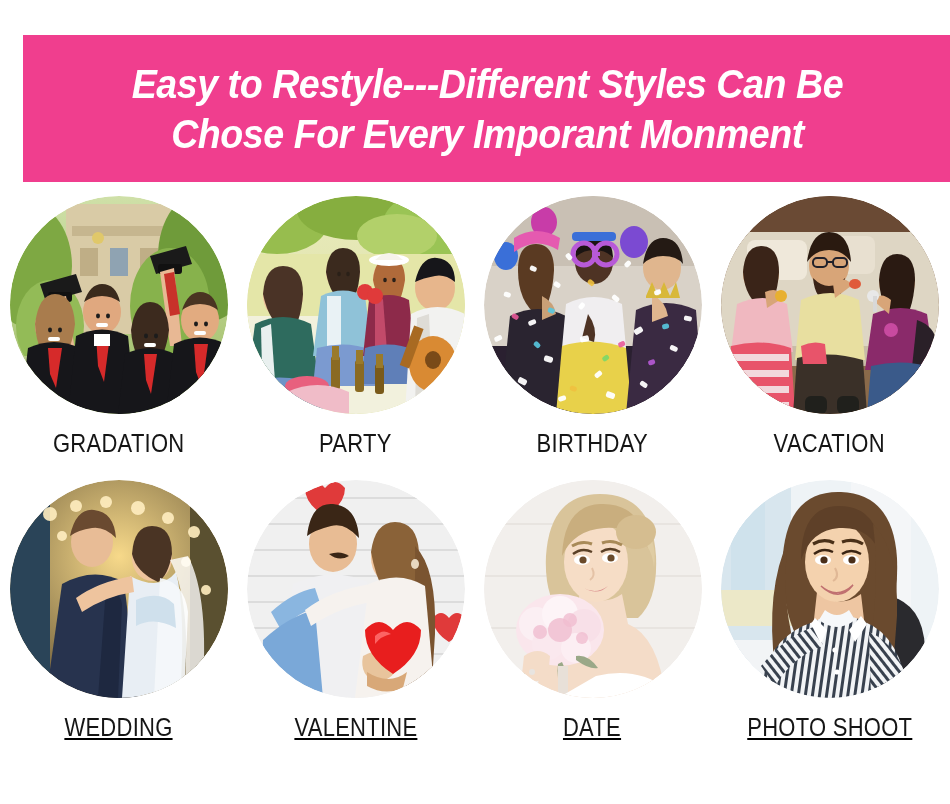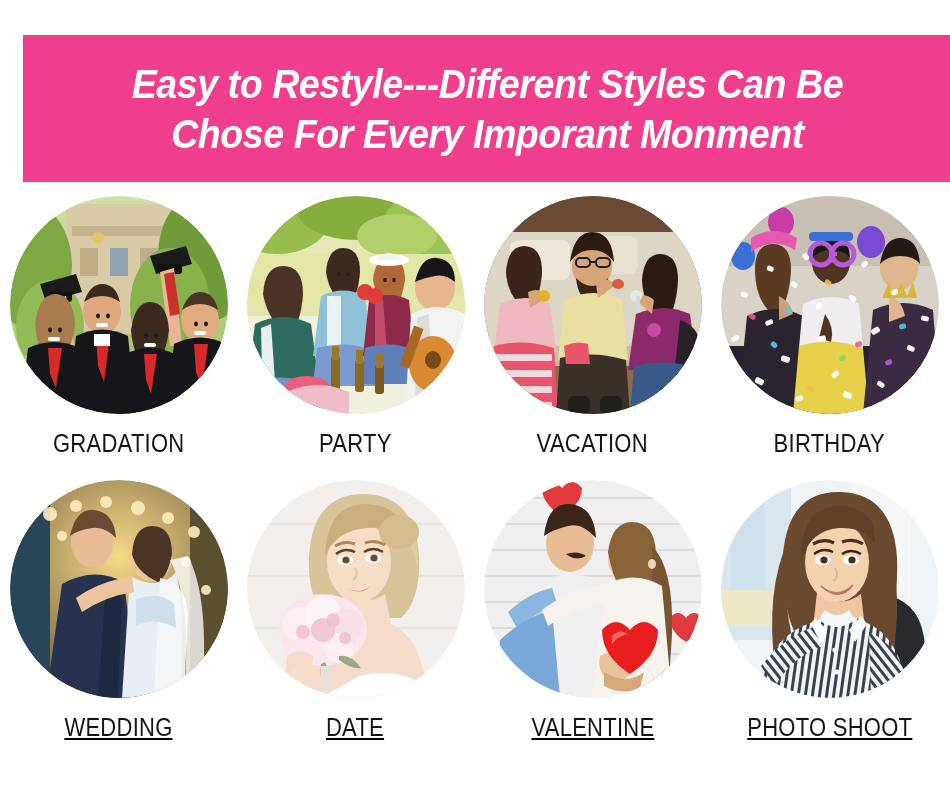--- a/index.html
+++ b/index.html
@@ -239,85 +239,20 @@
             <g fill="#2a2018">
               <ellipse cx="92" cy="78" rx="1.8" ry="2.2"></ellipse>
                 <ellipse cx="101" cy="78" rx="1.8" ry="2.2"></ellipse>
               <ellipse cx="138" cy="84" rx="1.8" ry="2.2"></ellipse>
                 <ellipse cx="147" cy="84" rx="1.8" ry="2.2"></ellipse>
             </g>
           </g>
         </svg>
       </div>
       <div class="caption">PARTY</div>
-    </div>
-
-    <div class="cell">
-      <div class="circle">
-        <svg viewBox="0 0 218 218" xmlns="http://www.w3.org/2000/svg">
-          <defs>
-            <clipPath id="c4">
-                <circle cx="109" cy="109" r="109"></circle>
-              </clipPath>
-          </defs>
-          <g clip-path="url(#c4)">
-            <rect width="218" height="218" fill="#7a5a42"></rect>
-            <rect x="0" y="0" width="218" height="40" fill="#6a4a34"></rect>
-            <rect x="0" y="36" width="218" height="128" rx="10" fill="#ded6c4"></rect>
-            <rect x="0" y="150" width="218" height="24" fill="#c8bca6"></rect>
-            <rect x="0" y="170" width="218" height="48" fill="#8a6a4a"></rect>
-            <rect x="26" y="44" width="60" height="40" rx="8" fill="#efe8da"></rect>
-            <rect x="96" y="40" width="58" height="38" rx="8" fill="#e8e0d0"></rect>
-
-            <g>
-              <ellipse cx="40" cy="78" rx="18" ry="21" fill="#d8a578"></ellipse>
-              <path d="M22 76 q2 -26 18 -26 q18 0 18 26 q-2 30 -14 38 q-20 -10 -22 -38z" fill="#3a2418"></path>
-              <path d="M16 108 q26 -12 50 0 l6 48 l-62 0z" fill="#f0b8c0"></path>
-              <path d="M10 150 q30 -8 60 2 l4 66 l-68 0z" fill="#e8546a"></path>
-              <g fill="#f2d8dc">
-                <rect x="12" y="158" width="56" height="7"></rect>
-                  <rect x="12" y="174" width="56" height="7"></rect>
-                <rect x="14" y="190" width="54" height="7"></rect>
-                  <rect x="16" y="206" width="52" height="7"></rect>
-              </g>
-              <path d="M44 96 q14 -6 18 6 l-16 10z" fill="#d8a578"></path>
-              <circle cx="60" cy="100" r="6" fill="#e8b030"></circle>
-            </g>
-
-            <g>
-              <ellipse cx="108" cy="70" rx="20" ry="23" fill="#d8a578"></ellipse>
-              <path d="M86 66 q4 -30 22 -30 q20 0 22 30 q-8 -12 -22 -12 q-14 0 -22 12z" fill="#2a1a10"></path>
-              <path d="M92 82 q16 16 32 0 q-2 22 -16 24 q-14 -2 -16 -24z" fill="#3a2418"></path>
-              <rect x="92" y="62" width="14" height="9" rx="4" fill="none" stroke="#20202a" stroke-width="2"></rect>
-              <rect x="112" y="62" width="14" height="9" rx="4" fill="none" stroke="#20202a" stroke-width="2"></rect>
-              <line x1="106" y1="66" x2="112" y2="66" stroke="#20202a" stroke-width="2"></line>
-              <path d="M80 104 q30 -14 58 0 l6 60 l-70 0z" fill="#e8dfa0"></path>
-              <path d="M76 162 q34 -8 66 2 l4 54 l-74 0z" fill="#3a3028"></path>
-              <path d="M80 150 q12 -6 24 -2 l2 20 l-24 0z" fill="#e8546a"></path>
-              <path d="M112 88 q14 -10 18 2 l-16 12z" fill="#d8a578"></path>
-              <ellipse cx="134" cy="88" rx="6" ry="5" fill="#e05a3a"></ellipse>
-              <rect x="84" y="200" width="22" height="18" rx="6" fill="#20201c"></rect>
-              <rect x="116" y="200" width="22" height="18" rx="6" fill="#20201c"></rect>
-            </g>
-
-            <g>
-              <ellipse cx="176" cy="86" rx="18" ry="21" fill="#d8a578"></ellipse>
-              <path d="M158 84 q2 -26 18 -26 q18 0 18 26 q-2 36 -16 44 q-18 -12 -20 -44z" fill="#2a1a12"></path>
-              <path d="M152 118 q28 -12 54 0 l8 56 l-70 0z" fill="#8a2a6a"></path>
-              <path d="M196 124 q18 6 20 24 l-4 70 l-26 0z" fill="#2a2028"></path>
-              <path d="M150 170 q32 -8 64 2 l4 46 l-72 0z" fill="#3a5a8a"></path>
-              <path d="M170 104 q-12 -10 -16 2 l14 12z" fill="#d8a578"></path>
-              <circle cx="152" cy="100" r="6" fill="#e8e8e8"></circle>
-              <rect x="152" y="100" width="4" height="16" fill="#d8d8d8"></rect>
-              <circle cx="170" cy="134" r="7" fill="#c84aa0"></circle>
-            </g>
-          </g>
-        </svg>
-      </div>
-      <div class="caption">VACATION</div>
     </div>
 
     <div class="cell">
       <div class="circle">
         <svg viewBox="0 0 218 218" xmlns="http://www.w3.org/2000/svg">
           <defs>
             <clipPath id="c3">
                 <circle cx="109" cy="109" r="109"></circle>
               </clipPath>
           </defs>
@@ -397,20 +332,85 @@
                 <rect x="164" y="164" width="7" height="5" rx="2" fill="#b85ad8" transform="rotate(-20 167 166)"></rect>
                 <rect x="50" y="146" width="7" height="5" rx="2" fill="#58c8e0" transform="rotate(44 53 148)"></rect>
               </g>
             </g>
           </g>
         </svg>
       </div>
       <div class="caption">BIRTHDAY</div>
     </div>
 
+    <div class="cell">
+      <div class="circle">
+        <svg viewBox="0 0 218 218" xmlns="http://www.w3.org/2000/svg">
+          <defs>
+            <clipPath id="c4">
+                <circle cx="109" cy="109" r="109"></circle>
+              </clipPath>
+          </defs>
+          <g clip-path="url(#c4)">
+            <rect width="218" height="218" fill="#7a5a42"></rect>
+            <rect x="0" y="0" width="218" height="40" fill="#6a4a34"></rect>
+            <rect x="0" y="36" width="218" height="128" rx="10" fill="#ded6c4"></rect>
+            <rect x="0" y="150" width="218" height="24" fill="#c8bca6"></rect>
+            <rect x="0" y="170" width="218" height="48" fill="#8a6a4a"></rect>
+            <rect x="26" y="44" width="60" height="40" rx="8" fill="#efe8da"></rect>
+            <rect x="96" y="40" width="58" height="38" rx="8" fill="#e8e0d0"></rect>
+
+            <g>
+              <ellipse cx="40" cy="78" rx="18" ry="21" fill="#d8a578"></ellipse>
+              <path d="M22 76 q2 -26 18 -26 q18 0 18 26 q-2 30 -14 38 q-20 -10 -22 -38z" fill="#3a2418"></path>
+              <path d="M16 108 q26 -12 50 0 l6 48 l-62 0z" fill="#f0b8c0"></path>
+              <path d="M10 150 q30 -8 60 2 l4 66 l-68 0z" fill="#e8546a"></path>
+              <g fill="#f2d8dc">
+                <rect x="12" y="158" width="56" height="7"></rect>
+                  <rect x="12" y="174" width="56" height="7"></rect>
+                <rect x="14" y="190" width="54" height="7"></rect>
+                  <rect x="16" y="206" width="52" height="7"></rect>
+              </g>
+              <path d="M44 96 q14 -6 18 6 l-16 10z" fill="#d8a578"></path>
+              <circle cx="60" cy="100" r="6" fill="#e8b030"></circle>
+            </g>
+
+            <g>
+              <ellipse cx="108" cy="70" rx="20" ry="23" fill="#d8a578"></ellipse>
+              <path d="M86 66 q4 -30 22 -30 q20 0 22 30 q-8 -12 -22 -12 q-14 0 -22 12z" fill="#2a1a10"></path>
+              <path d="M92 82 q16 16 32 0 q-2 22 -16 24 q-14 -2 -16 -24z" fill="#3a2418"></path>
+              <rect x="92" y="62" width="14" height="9" rx="4" fill="none" stroke="#20202a" stroke-width="2"></rect>
+              <rect x="112" y="62" width="14" height="9" rx="4" fill="none" stroke="#20202a" stroke-width="2"></rect>
+              <line x1="106" y1="66" x2="112" y2="66" stroke="#20202a" stroke-width="2"></line>
+              <path d="M80 104 q30 -14 58 0 l6 60 l-70 0z" fill="#e8dfa0"></path>
+              <path d="M76 162 q34 -8 66 2 l4 54 l-74 0z" fill="#3a3028"></path>
+              <path d="M80 150 q12 -6 24 -2 l2 20 l-24 0z" fill="#e8546a"></path>
+              <path d="M112 88 q14 -10 18 2 l-16 12z" fill="#d8a578"></path>
+              <ellipse cx="134" cy="88" rx="6" ry="5" fill="#e05a3a"></ellipse>
+              <rect x="84" y="200" width="22" height="18" rx="6" fill="#20201c"></rect>
+              <rect x="116" y="200" width="22" height="18" rx="6" fill="#20201c"></rect>
+            </g>
+
+            <g>
+              <ellipse cx="176" cy="86" rx="18" ry="21" fill="#d8a578"></ellipse>
+              <path d="M158 84 q2 -26 18 -26 q18 0 18 26 q-2 36 -16 44 q-18 -12 -20 -44z" fill="#2a1a12"></path>
+              <path d="M152 118 q28 -12 54 0 l8 56 l-70 0z" fill="#8a2a6a"></path>
+              <path d="M196 124 q18 6 20 24 l-4 70 l-26 0z" fill="#2a2028"></path>
+              <path d="M150 170 q32 -8 64 2 l4 46 l-72 0z" fill="#3a5a8a"></path>
+              <path d="M170 104 q-12 -10 -16 2 l14 12z" fill="#d8a578"></path>
+              <circle cx="152" cy="100" r="6" fill="#e8e8e8"></circle>
+              <rect x="152" y="100" width="4" height="16" fill="#d8d8d8"></rect>
+              <circle cx="170" cy="134" r="7" fill="#c84aa0"></circle>
+            </g>
+          </g>
+        </svg>
+      </div>
+      <div class="caption">VACATION</div>
+    </div>
+
   </div>
 
   <div class="row row2">
 
     <div class="cell">
       <div class="circle">
         <svg viewBox="0 0 218 218" xmlns="http://www.w3.org/2000/svg">
           <defs>
             <clipPath id="c5">
                 <circle cx="109" cy="109" r="109"></circle>
@@ -451,20 +451,74 @@
               <path d="M126 120 q24 -10 38 4 l2 24 q-22 -12 -40 -2z" fill="#cfe0ec"></path>
 
               <path d="M122 96 q-34 6 -56 22 l6 14 q24 -16 52 -20z" fill="#eec49e"></path>
             </g>
 
             <path d="M160 80 q22 40 14 138 l18 0 q8 -100 -14 -142z" fill="#ffffff" opacity="0.78"></path>
           </g>
         </svg>
       </div>
       <div class="caption">WEDDING</div>
+    </div>
+
+    <div class="cell">
+      <div class="circle">
+        <svg viewBox="0 0 218 218" xmlns="http://www.w3.org/2000/svg">
+          <defs>
+            <clipPath id="c7">
+                <circle cx="109" cy="109" r="109"></circle>
+              </clipPath>
+          </defs>
+          <g clip-path="url(#c7)">
+            <rect width="218" height="218" fill="#f0f0f0"></rect>
+            <g stroke="#dcdcdc" stroke-width="2">
+              <line x1="0" y1="18" x2="218" y2="18"></line>
+                <line x1="0" y1="44" x2="218" y2="44"></line>
+              <line x1="0" y1="70" x2="218" y2="70"></line>
+                <line x1="0" y1="96" x2="218" y2="96"></line>
+              <line x1="0" y1="122" x2="218" y2="122"></line>
+                <line x1="0" y1="148" x2="218" y2="148"></line>
+              <line x1="0" y1="174" x2="218" y2="174"></line>
+                <line x1="0" y1="200" x2="218" y2="200"></line>
+            </g>
+            <path d="M58 8 q10 -12 20 0 q10 -12 20 0 q0 16 -20 28 q-20 -12 -20 -28z" fill="#e03a3a"></path>
+            <path d="M186 138 q8 -10 16 0 q8 -10 16 0 q0 14 -16 24 q-16 -10 -16 -24z" fill="#e03a3a"></path>
+
+            <g>
+              <ellipse cx="86" cy="64" rx="24" ry="28" fill="#e8bc94"></ellipse>
+              <path d="M60 56 q4 -34 26 -32 q24 2 26 34 q-14 -16 -28 -12 q-16 4 -24 10z" fill="#3a2616"></path>
+              <path d="M82 74 q12 -4 20 2 q-10 6 -20 -2z" fill="#3a2616"></path>
+              <path d="M46 104 q40 -18 74 -2 l10 116 l-96 0z" fill="#f0f0f2"></path>
+              <path d="M24 132 q22 -20 44 -24 l6 18 q-24 6 -40 24z" fill="#8ab6e0"></path>
+              <path d="M16 160 q26 -24 52 -30 l8 88 l-62 0z" fill="#7aa8d8"></path>
+            </g>
+
+            <g>
+              <ellipse cx="146" cy="78" rx="22" ry="26" fill="#f0c49c"></ellipse>
+              <path d="M124 72 q4 -30 24 -30 q22 0 24 30 q2 52 -10 70 q-30 -24 -38 -70z" fill="#8a6238"></path>
+              <path d="M168 66 q22 22 20 88 l-4 64 l-28 0 q14 -90 12 -152z" fill="#7a5430"></path>
+              <path d="M122 104 q30 -14 56 2 l10 112 l-80 0z" fill="#f6f2ee"></path>
+
+              <path d="M124 104 q-40 6 -66 26 l6 16 q30 -20 62 -24z" fill="#f6f2ee"></path>
+              <ellipse cx="168" cy="84" rx="4" ry="5" fill="#e8d8c0"></ellipse>
+            </g>
+
+            <g>
+              <path d="M116 176 q22 -12 38 4 q-6 20 -24 22 q-18 -6 -14 -26z" fill="#e8c49c"></path>
+              <path d="M118 150 q14 -16 28 0 q14 -16 28 0 q0 26 -28 44 q-28 -18 -28 -44z" fill="#e81e1e"></path>
+              <path d="M128 156 q8 -8 16 -2 q-10 2 -16 10z" fill="#ff7070" opacity="0.85"></path>
+              <path d="M120 192 q22 14 40 0 l-4 16 q-18 8 -36 -2z" fill="#d8a878"></path>
+            </g>
+          </g>
+        </svg>
+      </div>
+      <div class="caption">VALENTINE</div>
     </div>
 
     <div class="cell">
       <div class="circle">
         <svg viewBox="0 0 218 218" xmlns="http://www.w3.org/2000/svg">
           <defs>
             <clipPath id="c6">
                 <circle cx="109" cy="109" r="109"></circle>
               </clipPath>
           </defs>
@@ -529,74 +583,20 @@
           </g>
         </svg>
       </div>
       <div class="caption">DATE</div>
     </div>
 
     <div class="cell">
       <div class="circle">
         <svg viewBox="0 0 218 218" xmlns="http://www.w3.org/2000/svg">
           <defs>
-            <clipPath id="c7">
-                <circle cx="109" cy="109" r="109"></circle>
-              </clipPath>
-          </defs>
-          <g clip-path="url(#c7)">
-            <rect width="218" height="218" fill="#f0f0f0"></rect>
-            <g stroke="#dcdcdc" stroke-width="2">
-              <line x1="0" y1="18" x2="218" y2="18"></line>
-                <line x1="0" y1="44" x2="218" y2="44"></line>
-              <line x1="0" y1="70" x2="218" y2="70"></line>
-                <line x1="0" y1="96" x2="218" y2="96"></line>
-              <line x1="0" y1="122" x2="218" y2="122"></line>
-                <line x1="0" y1="148" x2="218" y2="148"></line>
-              <line x1="0" y1="174" x2="218" y2="174"></line>
-                <line x1="0" y1="200" x2="218" y2="200"></line>
-            </g>
-            <path d="M58 8 q10 -12 20 0 q10 -12 20 0 q0 16 -20 28 q-20 -12 -20 -28z" fill="#e03a3a"></path>
-            <path d="M186 138 q8 -10 16 0 q8 -10 16 0 q0 14 -16 24 q-16 -10 -16 -24z" fill="#e03a3a"></path>
-
-            <g>
-              <ellipse cx="86" cy="64" rx="24" ry="28" fill="#e8bc94"></ellipse>
-              <path d="M60 56 q4 -34 26 -32 q24 2 26 34 q-14 -16 -28 -12 q-16 4 -24 10z" fill="#3a2616"></path>
-              <path d="M82 74 q12 -4 20 2 q-10 6 -20 -2z" fill="#3a2616"></path>
-              <path d="M46 104 q40 -18 74 -2 l10 116 l-96 0z" fill="#f0f0f2"></path>
-              <path d="M24 132 q22 -20 44 -24 l6 18 q-24 6 -40 24z" fill="#8ab6e0"></path>
-              <path d="M16 160 q26 -24 52 -30 l8 88 l-62 0z" fill="#7aa8d8"></path>
-            </g>
-
-            <g>
-              <ellipse cx="146" cy="78" rx="22" ry="26" fill="#f0c49c"></ellipse>
-              <path d="M124 72 q4 -30 24 -30 q22 0 24 30 q2 52 -10 70 q-30 -24 -38 -70z" fill="#8a6238"></path>
-              <path d="M168 66 q22 22 20 88 l-4 64 l-28 0 q14 -90 12 -152z" fill="#7a5430"></path>
-              <path d="M122 104 q30 -14 56 2 l10 112 l-80 0z" fill="#f6f2ee"></path>
-
-              <path d="M124 104 q-40 6 -66 26 l6 16 q30 -20 62 -24z" fill="#f6f2ee"></path>
-              <ellipse cx="168" cy="84" rx="4" ry="5" fill="#e8d8c0"></ellipse>
-            </g>
-
-            <g>
-              <path d="M116 176 q22 -12 38 4 q-6 20 -24 22 q-18 -6 -14 -26z" fill="#e8c49c"></path>
-              <path d="M118 150 q14 -16 28 0 q14 -16 28 0 q0 26 -28 44 q-28 -18 -28 -44z" fill="#e81e1e"></path>
-              <path d="M128 156 q8 -8 16 -2 q-10 2 -16 10z" fill="#ff7070" opacity="0.85"></path>
-              <path d="M120 192 q22 14 40 0 l-4 16 q-18 8 -36 -2z" fill="#d8a878"></path>
-            </g>
-          </g>
-        </svg>
-      </div>
-      <div class="caption">VALENTINE</div>
-    </div>
-
-    <div class="cell">
-      <div class="circle">
-        <svg viewBox="0 0 218 218" xmlns="http://www.w3.org/2000/svg">
-          <defs>
             <clipPath id="c8">
                 <circle cx="109" cy="109" r="109"></circle>
               </clipPath>
             <pattern id="stripes" width="7" height="7" patternUnits="userSpaceOnUse" patternTransform="rotate(8)">
               <rect width="7" height="7" fill="#f2f4f6"></rect>
               <rect width="3" height="7" fill="#38414e"></rect>
             </pattern>
             <pattern id="stripes2" width="7" height="7" patternUnits="userSpaceOnUse" patternTransform="rotate(-38)">
               <rect width="7" height="7" fill="#f2f4f6"></rect>
               <rect width="3" height="7" fill="#38414e"></rect>

